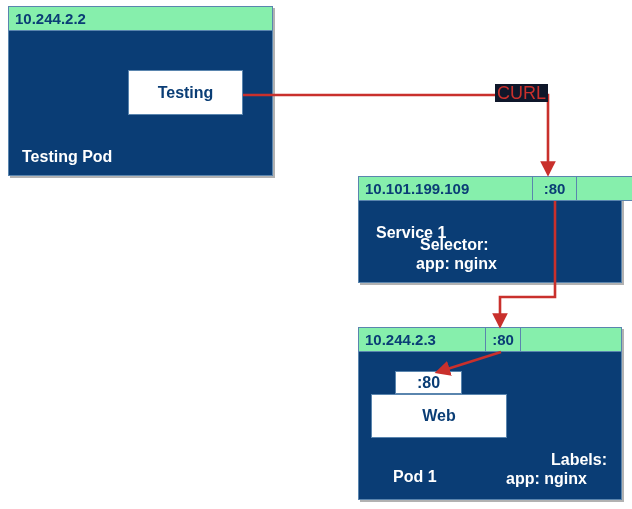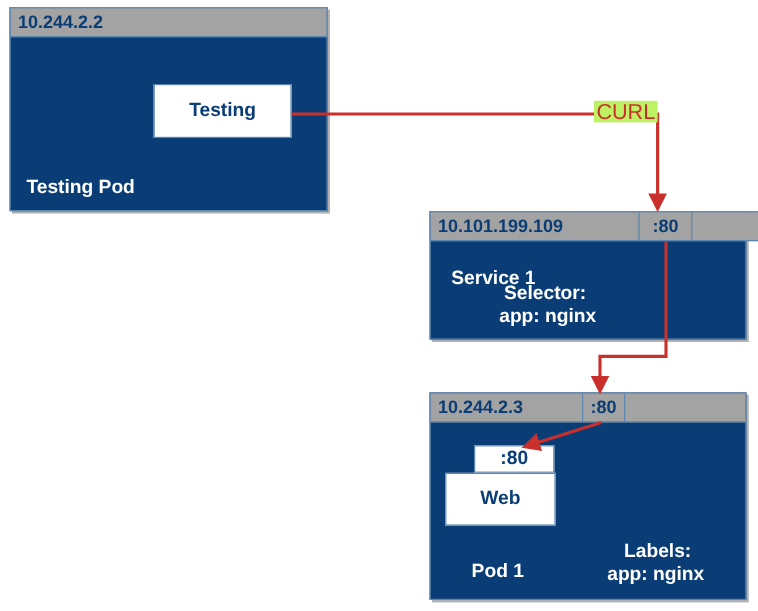--- a/index.html
+++ b/index.html
@@ -23,21 +23,21 @@
   .box {
     position: absolute;
     box-sizing: border-box;
     background: #0A3D75;
     border: 1px solid #5A85AE;
     box-shadow: 2px 2px 0 rgba(0,0,0,0.30);
   }
   .hdr {
     position: absolute;
     box-sizing: border-box;
-    background: #a3a3a3;
+    background: #86efac;
     border: 1px solid #5A85AE;
     display: flex;
     align-items: center;
   }
   .hdr .cell {
     box-sizing: border-box;
     height: 100%;
     display: flex;
     align-items: center;
     color: #0A3D75;
@@ -78,21 +78,21 @@
     font-size: 16px;
     line-height: 1.15;
     white-space: pre-line;
   }
   .curl-label {
     position: absolute;
     color: #C9302C;
     font-size: 18px;
     font-weight: normal;
     letter-spacing: 0px;
-    background: #bef264;
+    background: #0f172a;
     padding: 0 2px;
     line-height: 1;
   }
   svg.wires {
     position: absolute;
     left: 0; top: 0;
     width: 632px;
     height: 509px;
     pointer-events: none;
   }
@@ -133,27 +133,27 @@
   <div class="hdr" style="left:358px; top:327px; width:264px; height:25px;">
     <div class="cell ip" style="width:126px;">10.244.2.3</div>
     <div class="cell port" style="width:36px;">:80</div>
     <div class="cell blank"></div>
   </div>
 
   <div class="white-box" style="left:395px; top:371px; width:67px; height:23px; font-size:16px;">
     <span>:80</span>
   </div>
 
-  <div class="white-box" style="left:371px; top:394px; width:92px; height:44px;">
+  <div class="white-box" style="left:371px; top:394px; width:136px; height:44px;">
     <span>Web</span>
   </div>
 
   <div class="label-onblue" style="left:393px; top:468px;">Pod 1</div>
 
-  <div class="label-onblue" style="left:520px; top:451px;">Labels:</div>
+  <div class="label-onblue" style="left:551px; top:451px;">Labels:</div>
 
   <div class="label-onblue" style="left:506px; top:470px;">app: nginx</div>
 
   <svg class="wires" viewBox="0 0 632 509">
     <defs>
       <marker id="arrowRed" markerWidth="9" markerHeight="9" refX="3.4" refY="3" orient="auto" markerUnits="strokeWidth">
         <path d="M0,0 L0,6 L6,3 z" fill="#C9302C"></path>
       </marker>
     </defs>
 

